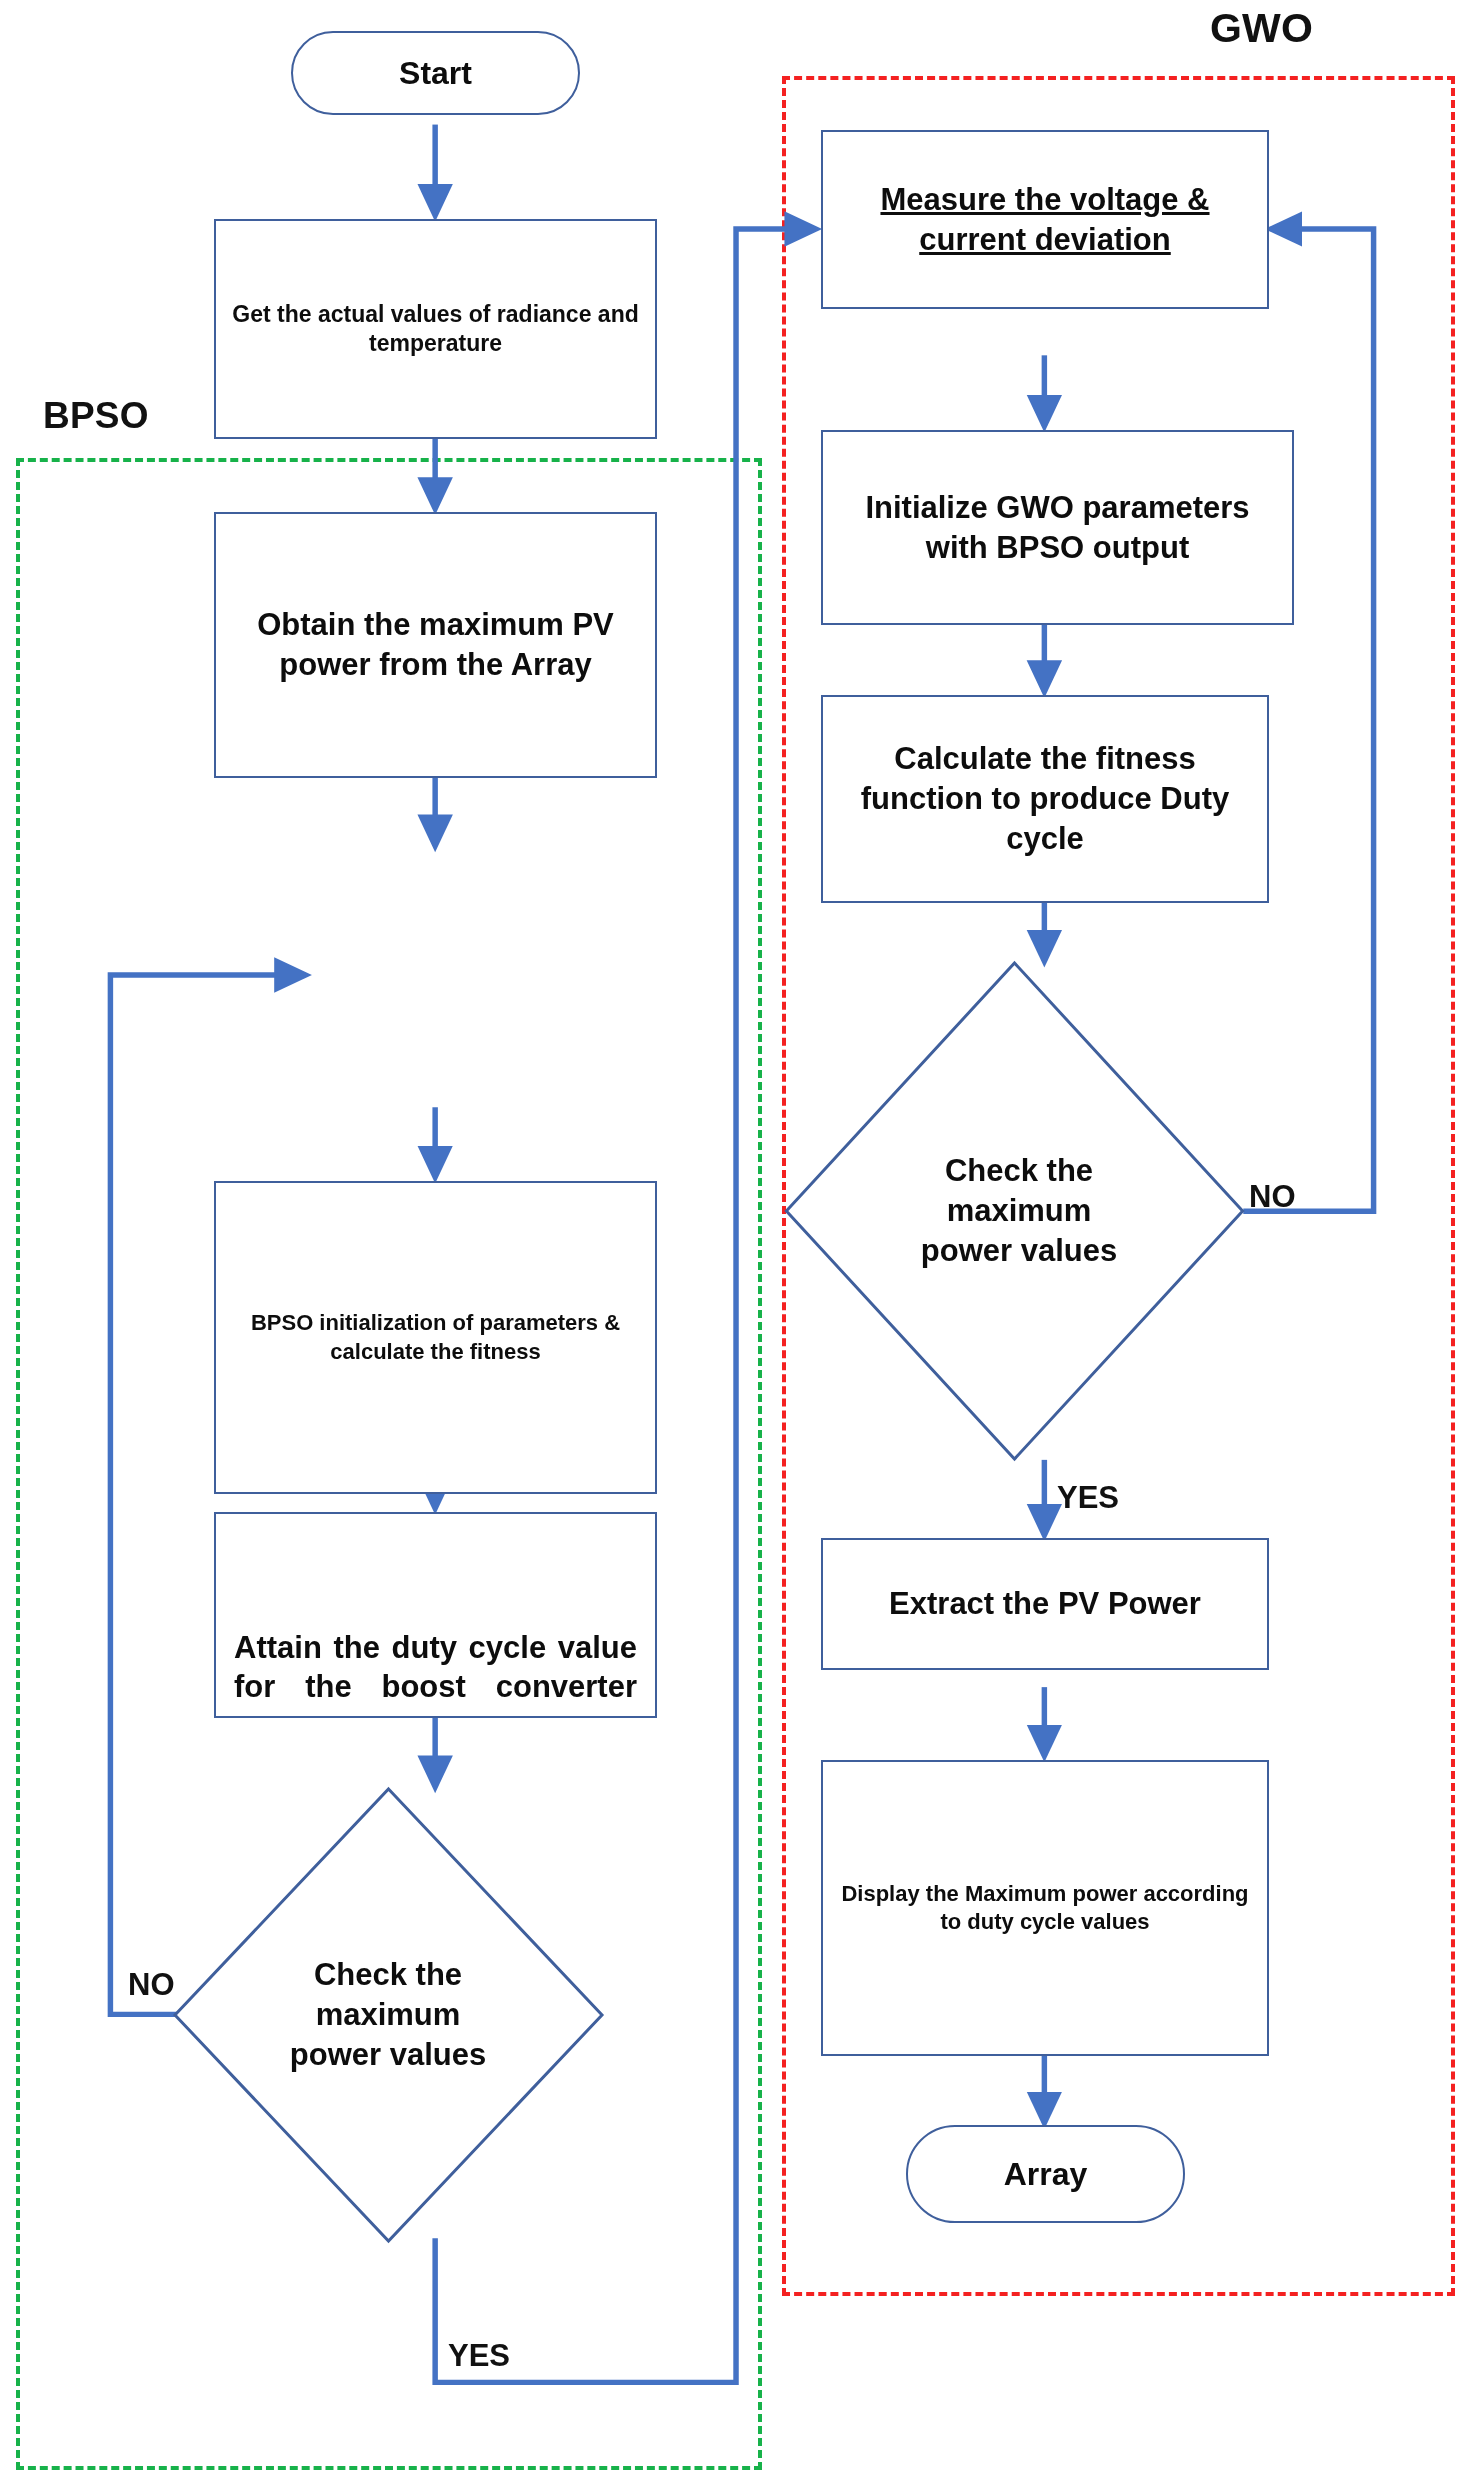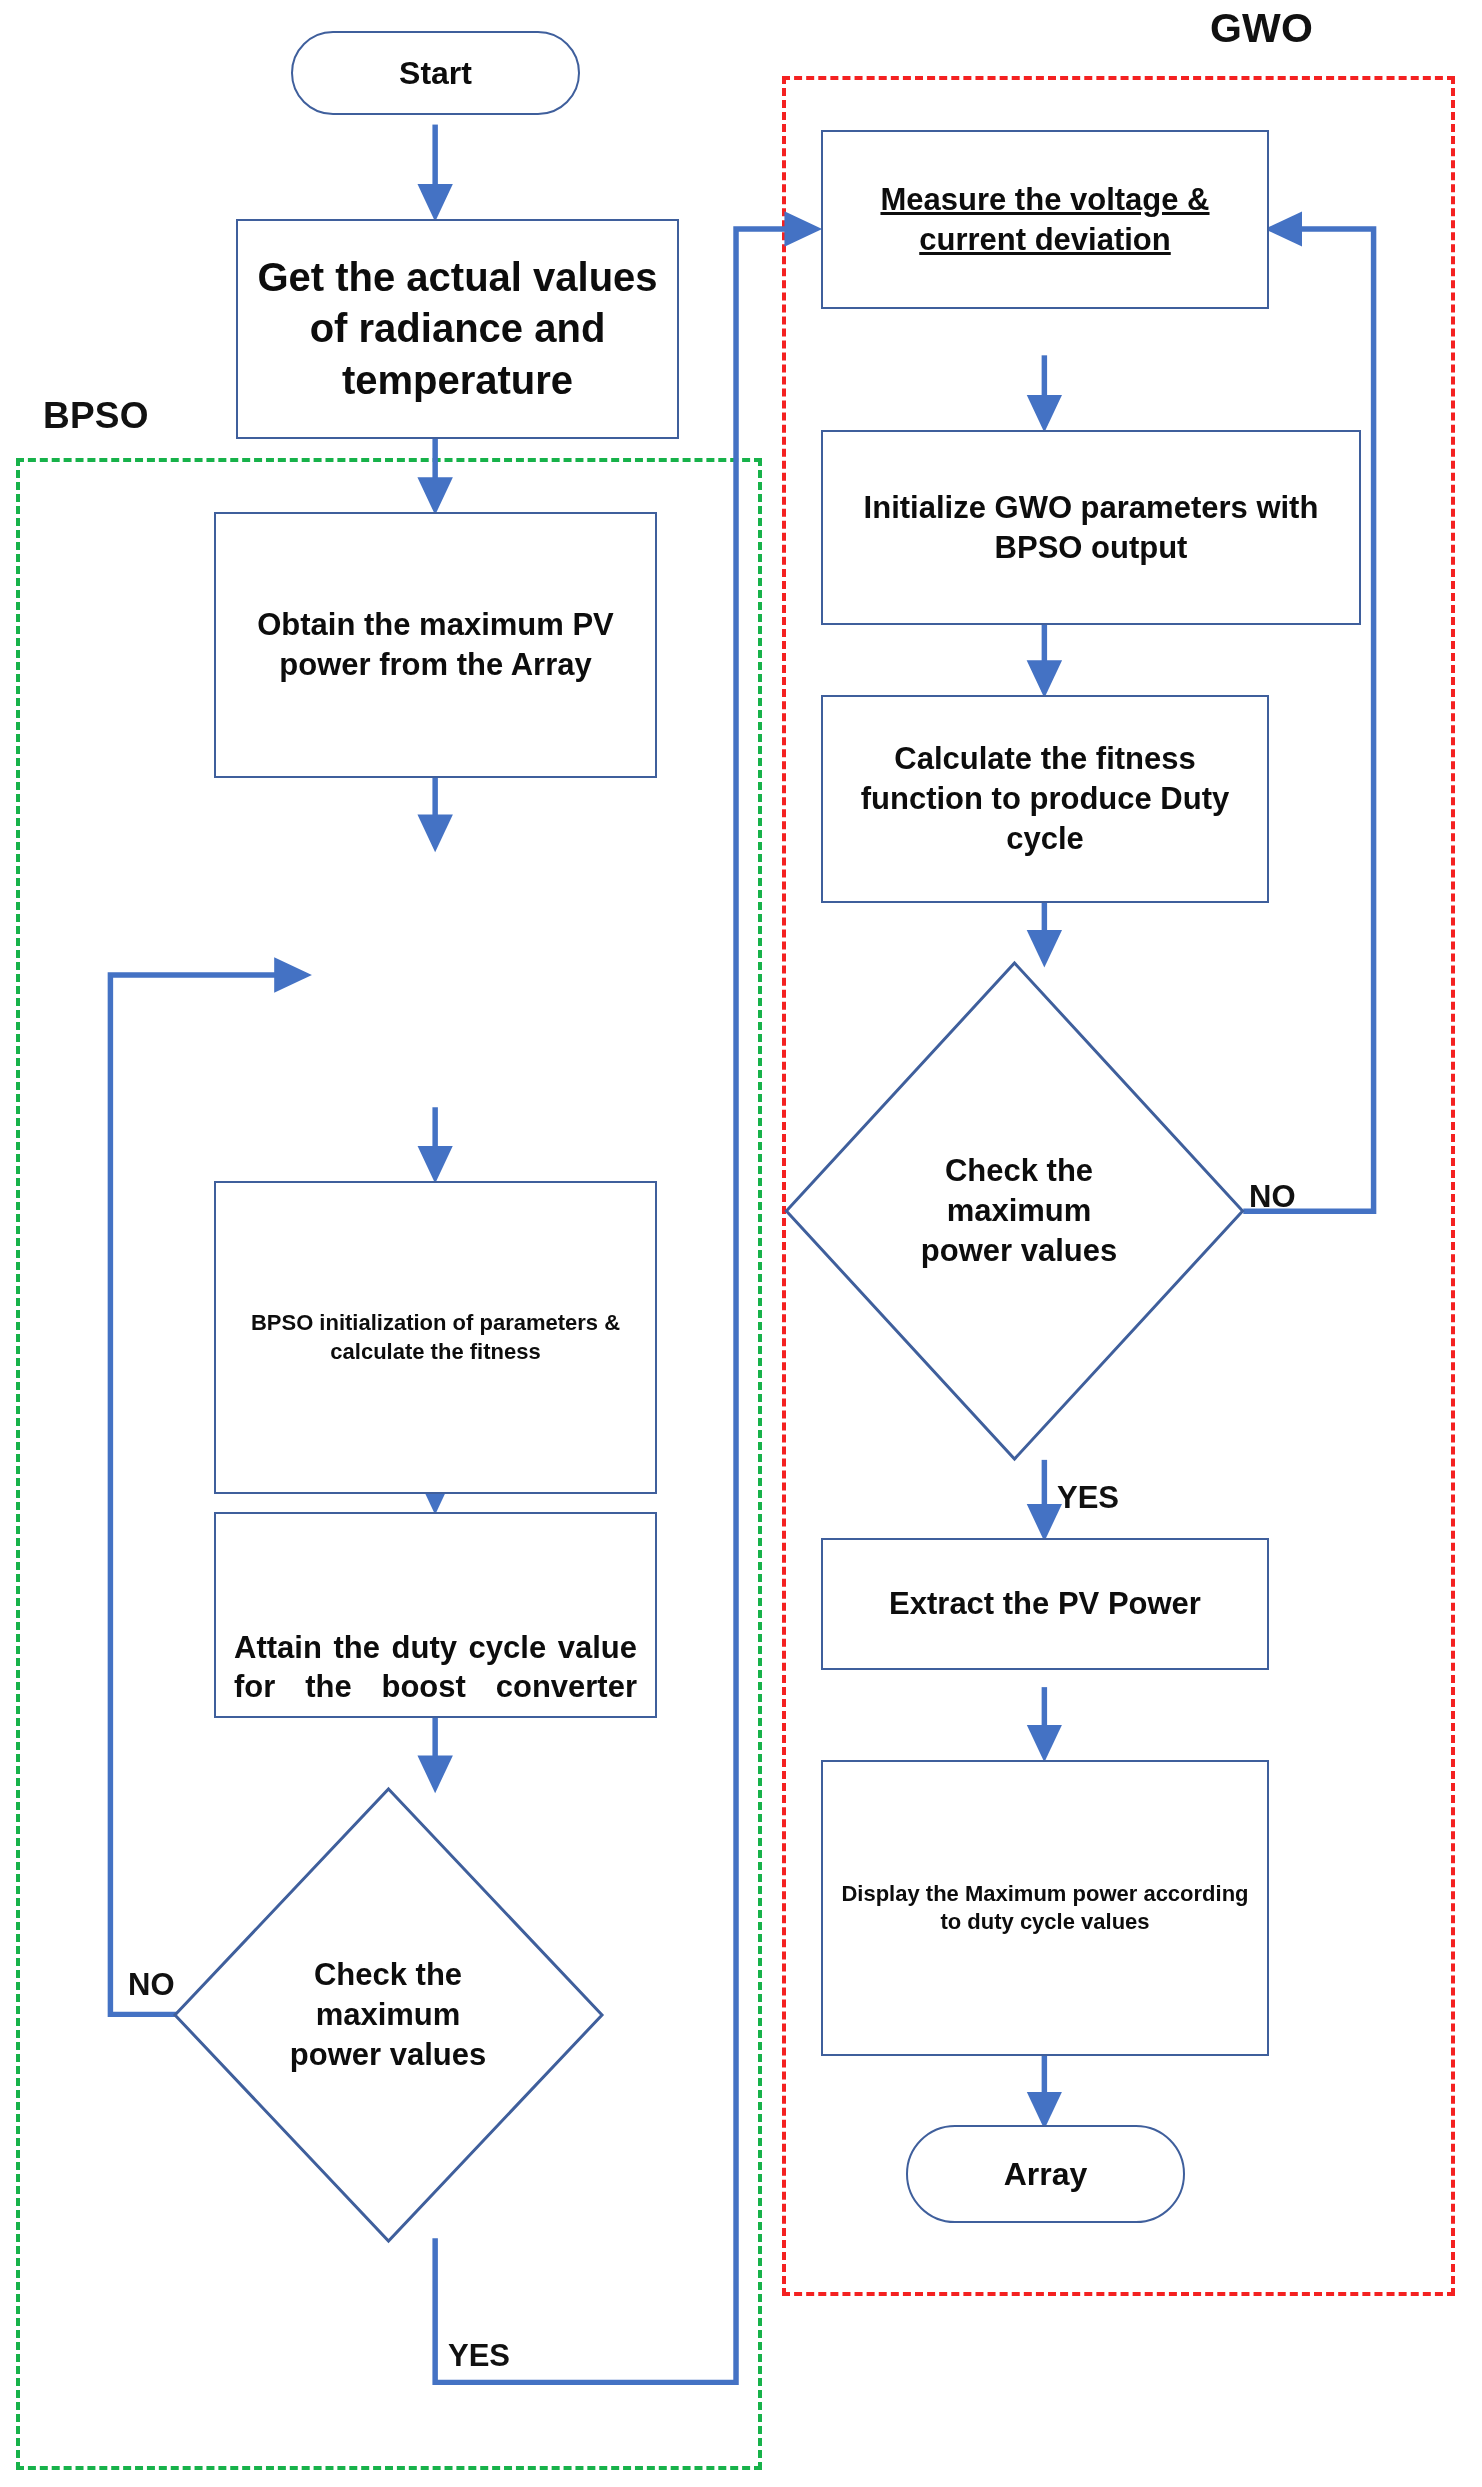--- a/index.html
+++ b/index.html
@@ -65,21 +65,21 @@
       <path d="M2500,2435 L2762,2435 L2762,460 L2556,460"></path>
 
       <path d="M875,4500 L875,4790 L1480,4790 L1480,460 L1640,460"></path>
     </g>
   </svg>
 
   <div class="node term" style="left:291px;top:31px;width:289px;height:84px;font-size:32px;">
     <span>Start</span>
   </div>
 
-  <div class="node proc" style="left:214px;top:219px;width:443px;height:220px;font-size:40px;margin-left:22px;">
+  <div class="node proc" style="left:214px;top:219px;width:443px;height:220px;font-size:23px;">
     <span>Get the actual values of radiance and temperature</span>
   </div>
 
   <div class="node proc" style="left:214px;top:512px;width:443px;height:266px;font-size:31px;">
     <span>Obtain the maximum PV power from the Array</span>
   </div>
 
 
   <div class="node proc" style="left:214px;top:1181px;width:443px;height:313px;font-size:22px;">
     <span>BPSO initialization of parameters &amp; calculate the fitness</span>
@@ -96,21 +96,21 @@
     <div class="dlabel" style="font-size:31px;width:234px;left:99px;">Check the maximum power values</div>
   </div>
 
   <div class="edgelabel" style="left:128px;top:1967px;font-size:31px;">NO</div>
   <div class="edgelabel" style="left:448px;top:2338px;font-size:31px;">YES</div>
 
   <div class="node proc" style="left:821px;top:130px;width:448px;height:179px;font-size:31px;text-decoration:underline;">
     <span>Measure the voltage &amp; current deviation</span>
   </div>
 
-  <div class="node proc" style="left:821px;top:430px;width:540px;height:195px;font-size:31px;">
+  <div class="node proc" style="left:821px;top:430px;width:473px;height:195px;font-size:31px;">
     <span>Initialize GWO parameters with BPSO output</span>
   </div>
 
   <div class="node proc" style="left:821px;top:695px;width:448px;height:208px;font-size:31px;">
     <span>Calculate the fitness function to produce Duty cycle</span>
   </div>
 
   <div class="diamond" style="left:783px;top:960px;width:463px;height:502px;">
     <svg viewBox="0 0 930 1010" width="463" height="502">
       <polygon points="465,6 924,505 465,1004 6,505" fill="#ffffff" stroke="#3f5f9c" stroke-width="6"></polygon>

